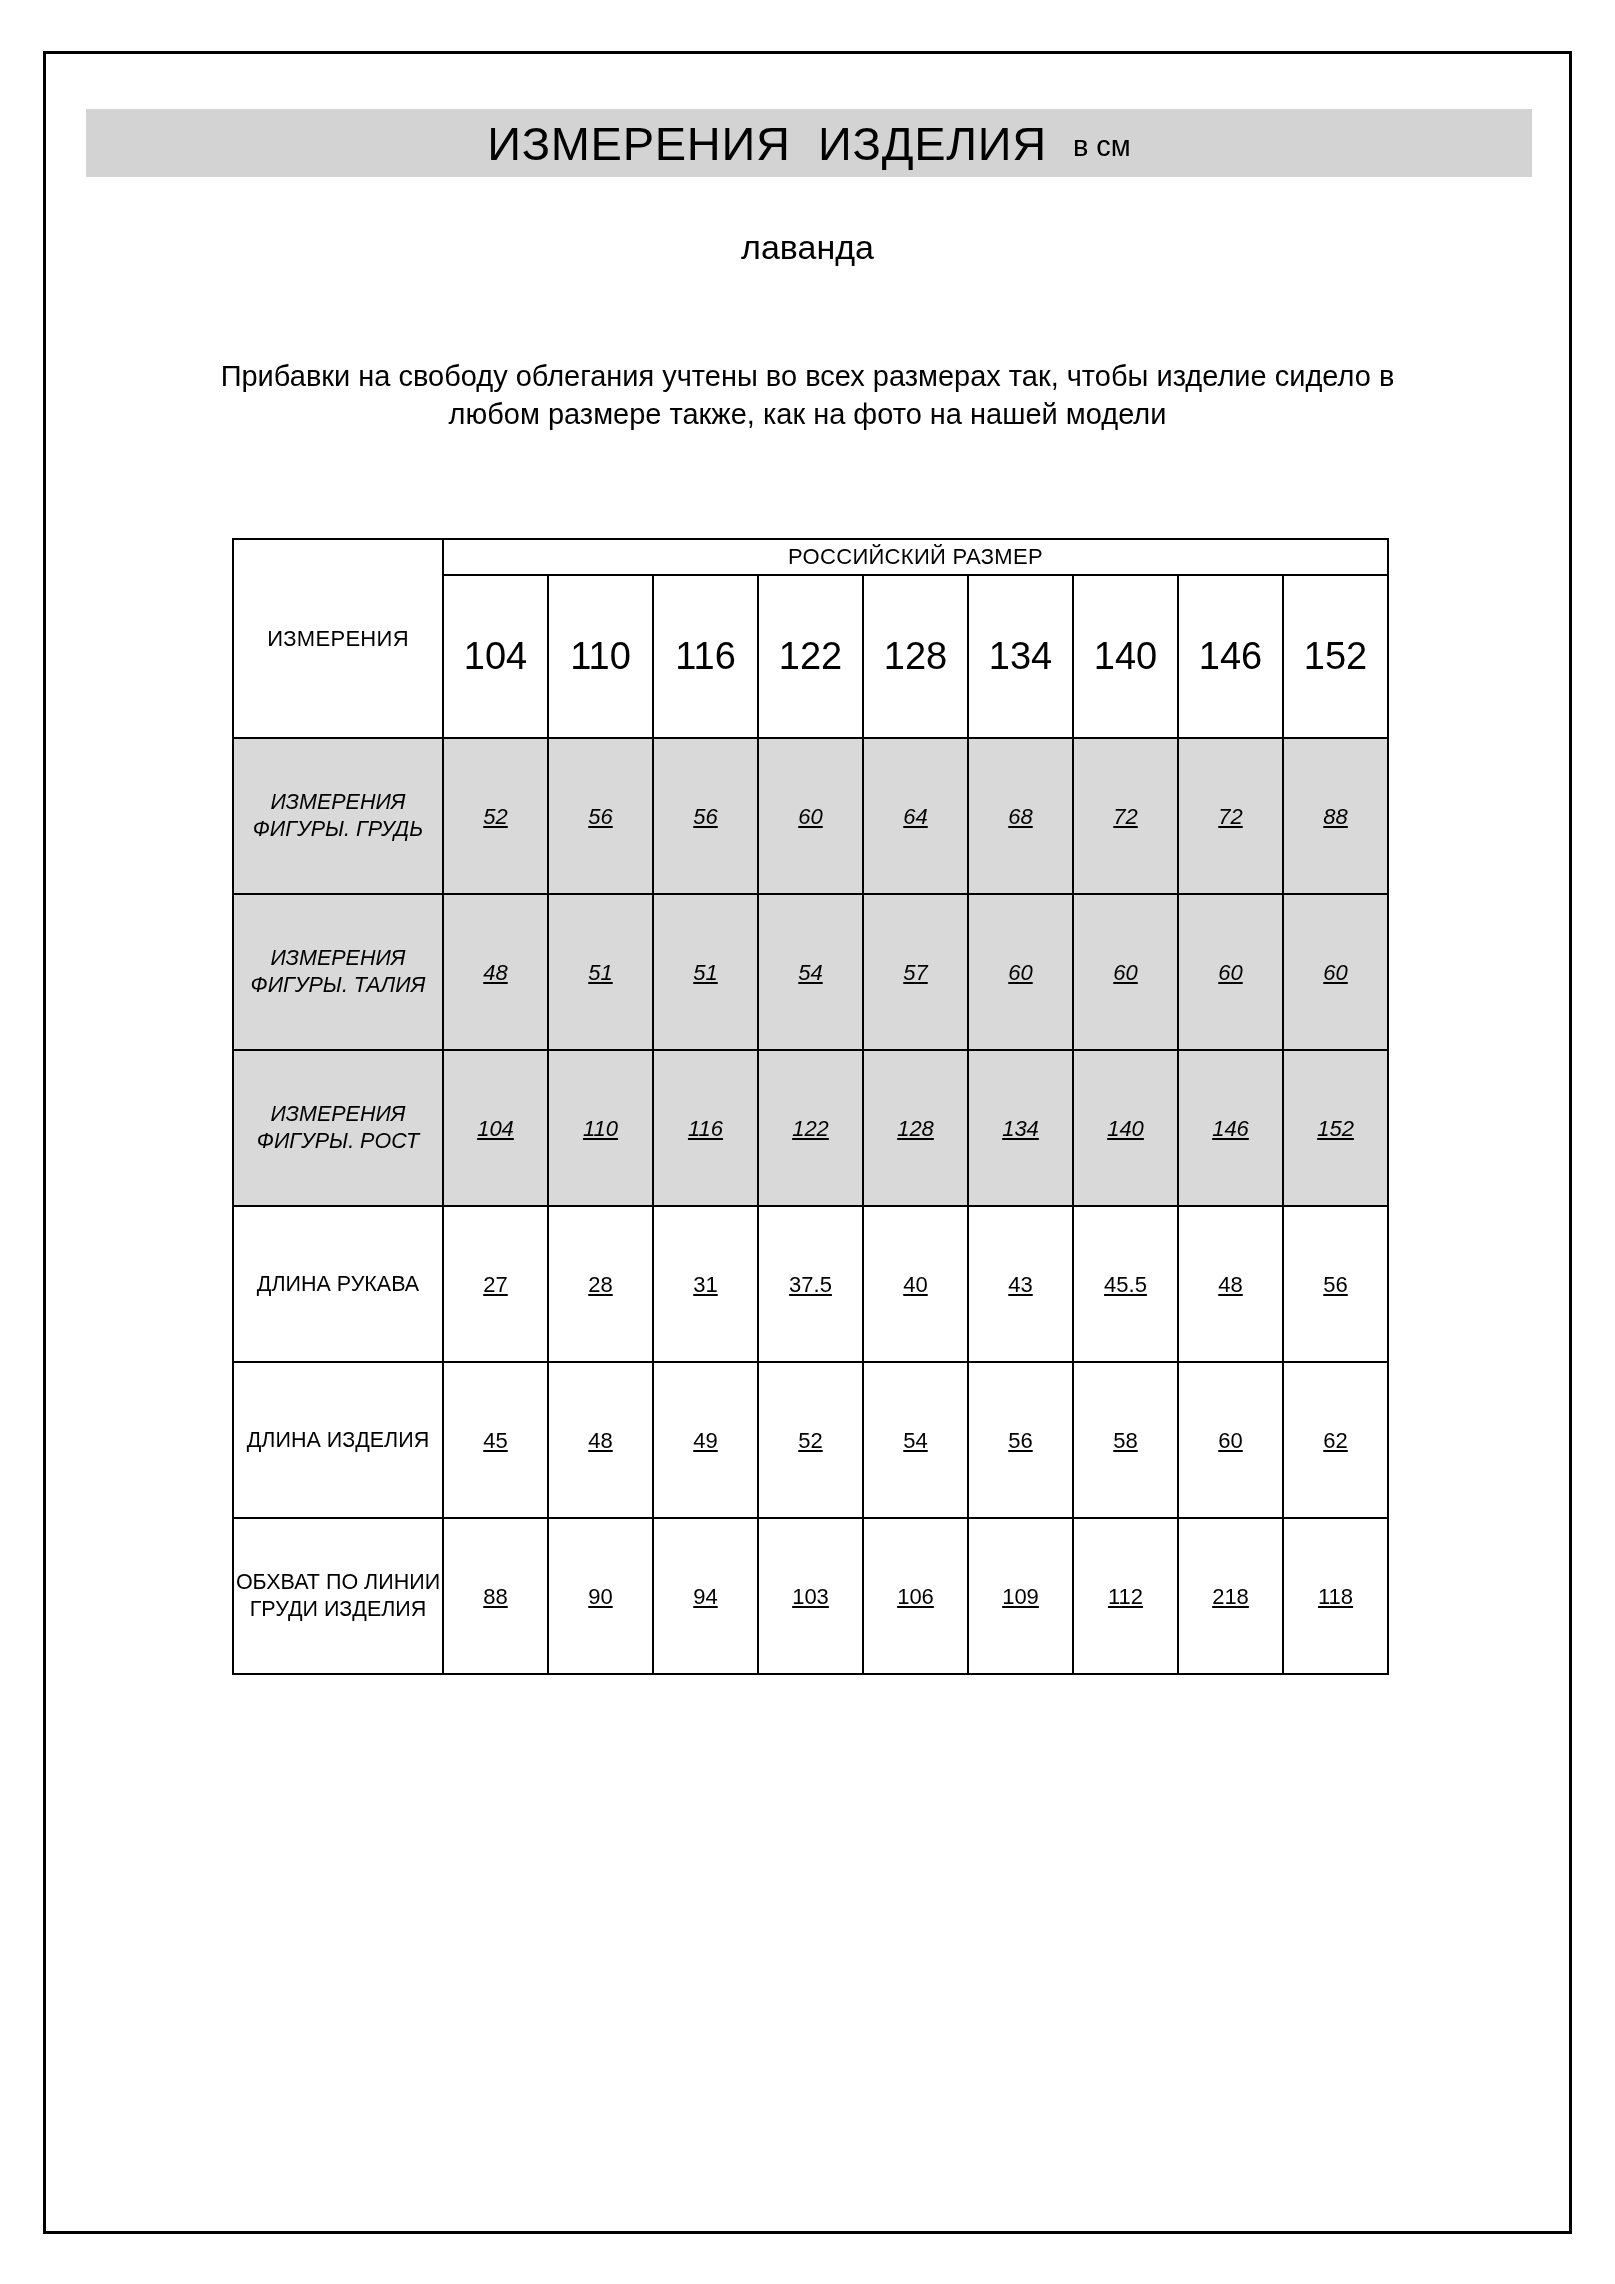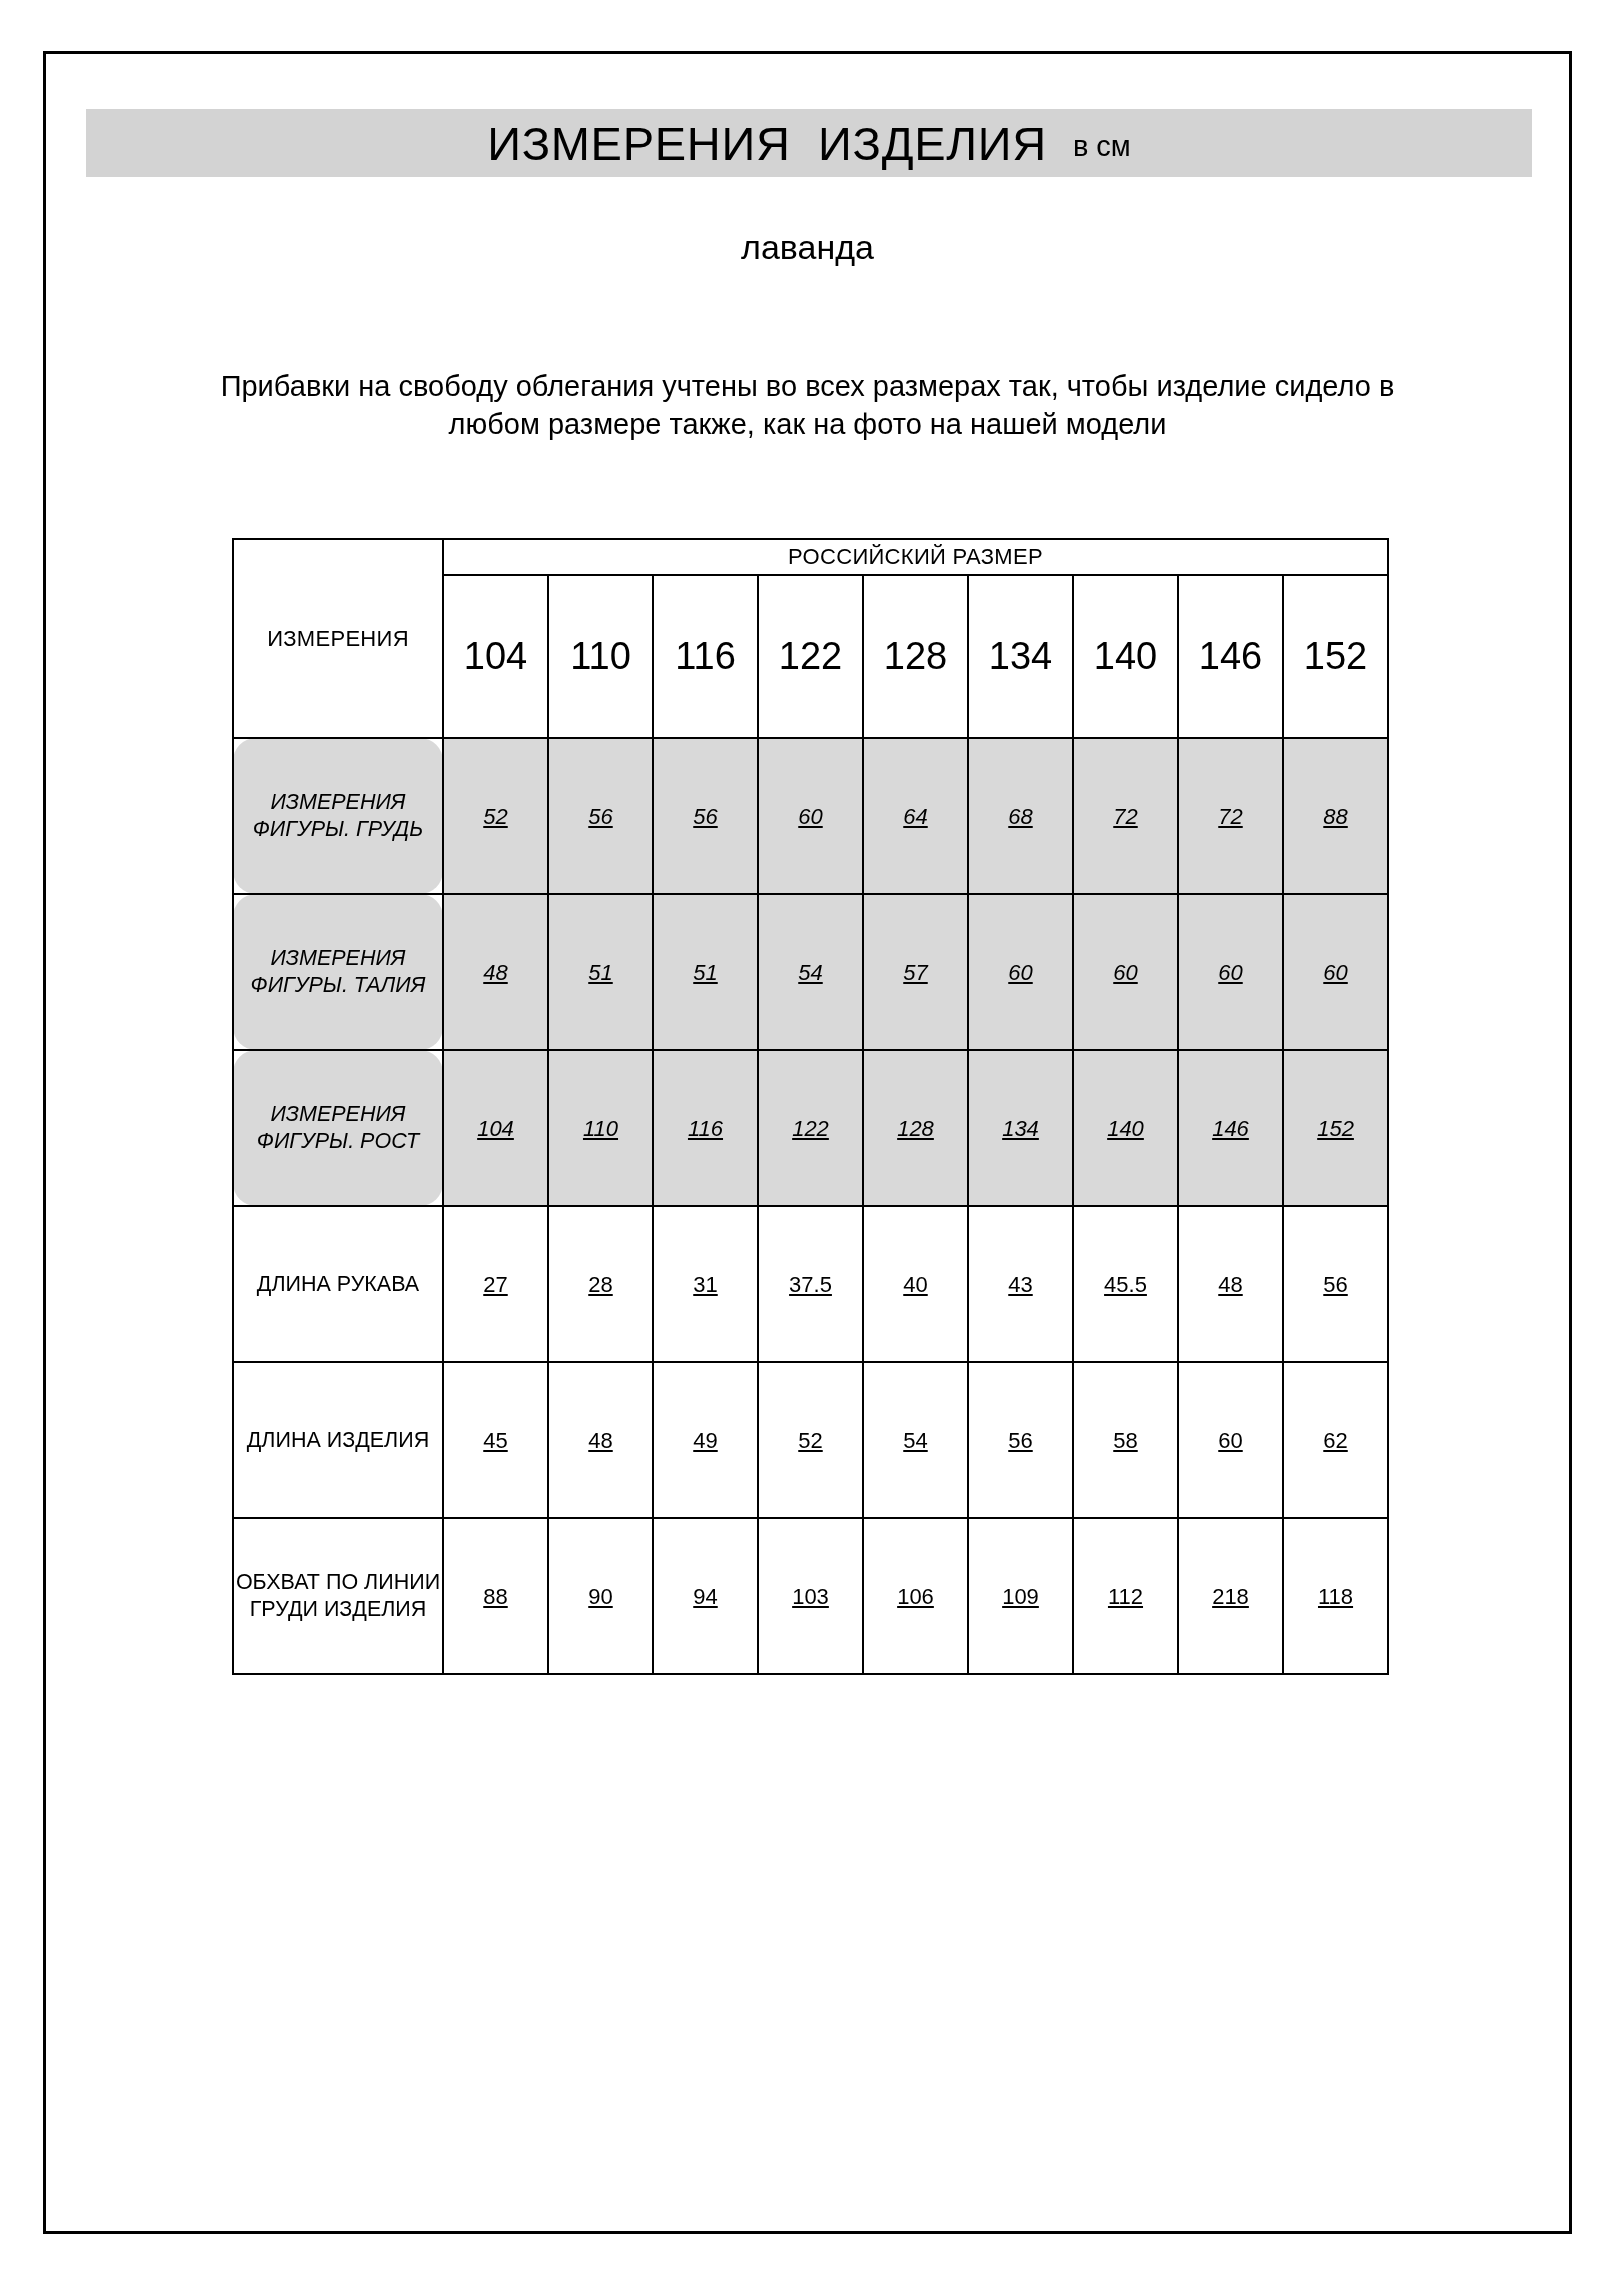--- a/index.html
+++ b/index.html
@@ -80,21 +80,21 @@
     font-size: 34px;
     line-height: 40px;
     font-weight: 400;
   }
 
   
   #description {
     position: absolute;
     left: 50%;
     transform: translateX(-50%);
-    top: 313px;       
+    top: 303px;       
     width: 1212px;
     text-align: center;
     font-size: 29px;
     line-height: 38px;
     font-weight: 400;
   }
 
   
   #size-table {
     position: absolute;
@@ -143,21 +143,21 @@
     text-decoration: underline;
   }
 
   tr.shaded td {
     background: #d9d9d9;
   }
   tr.shaded .row-label,
   tr.shaded .row-value {
     font-style: italic;
   }
-  tr.shaded .row-label { font-weight: 400; border-radius: 23px; }
+  tr.shaded .row-label { font-weight: 400; }
 
   tr.r-h { height: 156px; }
 </style>
 </head>
 <body>
 
 <div id="page-frame">
 
   <div id="title-band">
     <span class="title-main">ИЗМЕРЕНИЯ</span>

